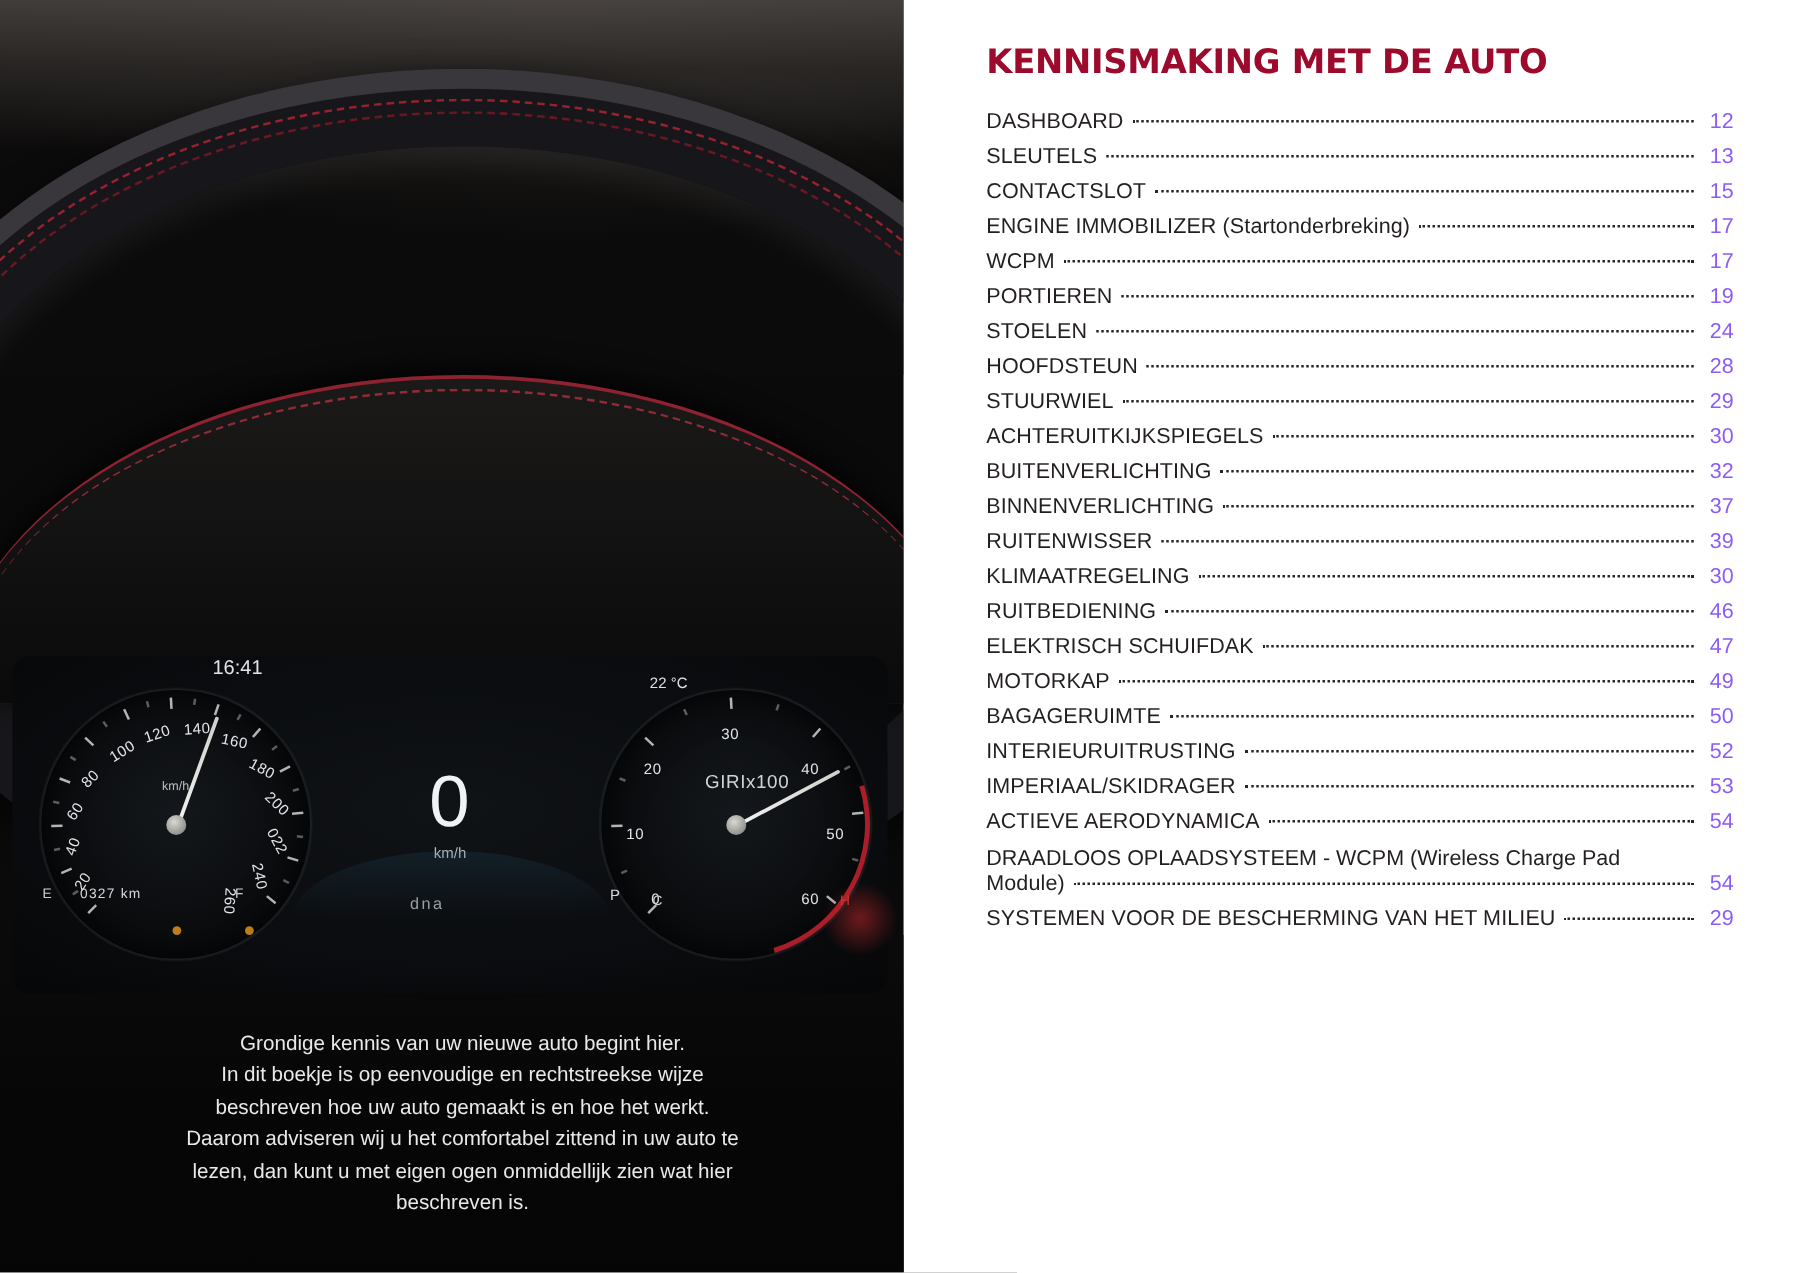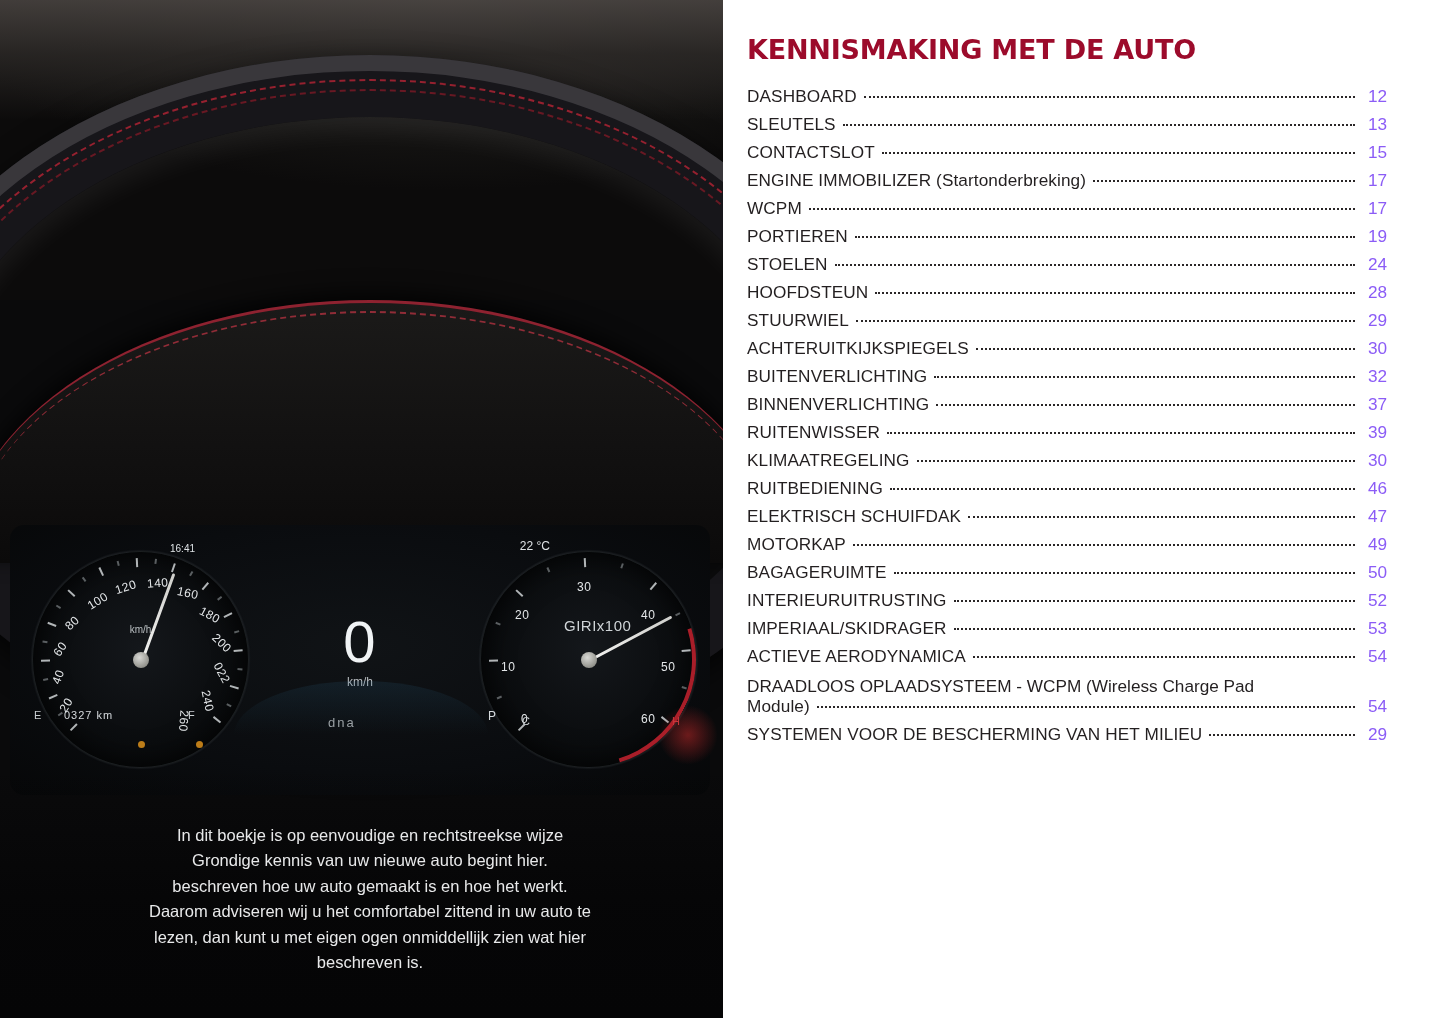--- a/index.html
+++ b/index.html
@@ -226,23 +226,23 @@
     left: -26px;
     top: 120px;
     width: 254px;
     height: 54px;
     background: linear-gradient(180deg, rgba(40,90,120,.35), rgba(20,40,60,0));
     border-radius: 50% 50% 0 0 / 100% 100% 0 0;
     opacity: .55;
   }
   .clock {
     position: absolute;
-    left: 160px; top: 18px;
+    left: 160px; top: 1px;
     color: #dfe3e6;
-    font-size: 10px;
+    font-size: 16px;
   }
   .temp {
     position: absolute;
     right: 160px; top: 14px;
     color: #dfe3e6;
     font-size: 12px;
   }
   .odo {
     position: absolute;
     left: 54px; top: 184px;
@@ -300,21 +300,21 @@
   }
   .caption p { margin: 0; }
 
   
   .toc-panel {
     position: relative;
     width: 722px;
     height: 748px;
     background: #ffffff;
     box-sizing: border-box;
-    padding: 34px 58px 0 24px;
+    padding: 34px 58px 0 66px;
   }
   .toc-title {
     color: #9c0b2b;
     font-family: "DejaVu Sans", sans-serif;
     font-weight: bold;
     font-size: 27px;
     letter-spacing: -0.2px;
     margin: 0 0 18px 0;
     white-space: nowrap;
   }
@@ -478,22 +478,22 @@
         <div class="cool-h">H</div>
         <div class="red-glow"></div>
         <span class="amber-dot" style="left:128px; top:216px;"></span>
         <span class="amber-dot" style="left:186px; top:216px;"></span>
       </div>
     </div>
 
     <div class="bottom-vig"></div>
 
     <div class="caption">
+      <p>Grondige kennis van uw nieuwe auto begint hier.</p>
       <p>In dit boekje is op eenvoudige en rechtstreekse wijze</p>
-      <p>Grondige kennis van uw nieuwe auto begint hier.</p>
       <p>beschreven hoe uw auto gemaakt is en hoe het werkt.</p>
       <p>Daarom adviseren wij u het comfortabel zittend in uw auto te</p>
       <p>lezen, dan kunt u met eigen ogen onmiddellijk zien wat hier</p>
       <p>beschreven is.</p>
     </div>
   </div>
 
   <div class="toc-panel">
     <h1 class="toc-title">KENNISMAKING MET DE AUTO</h1>
 

